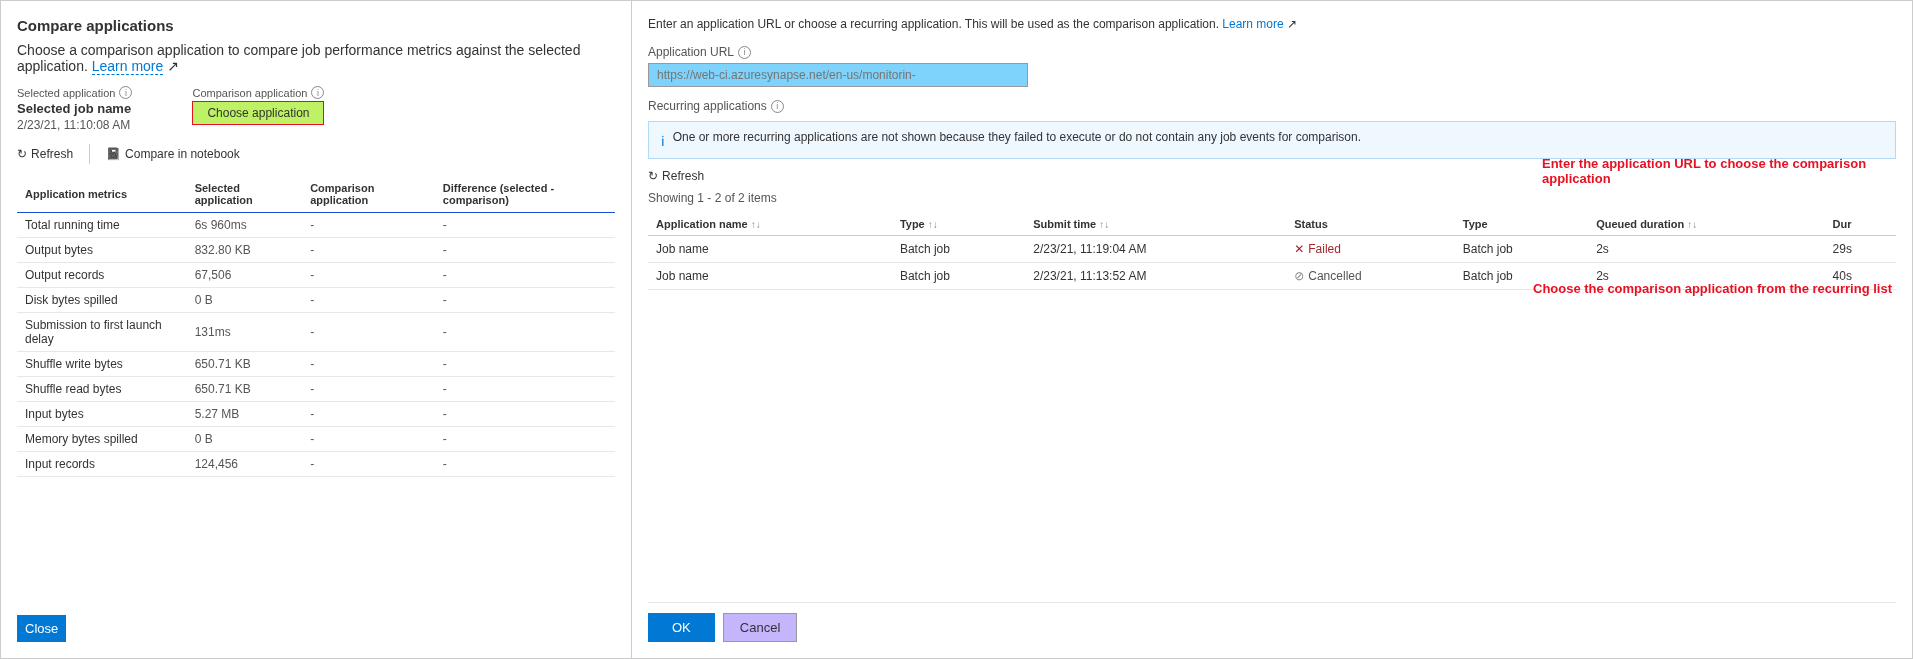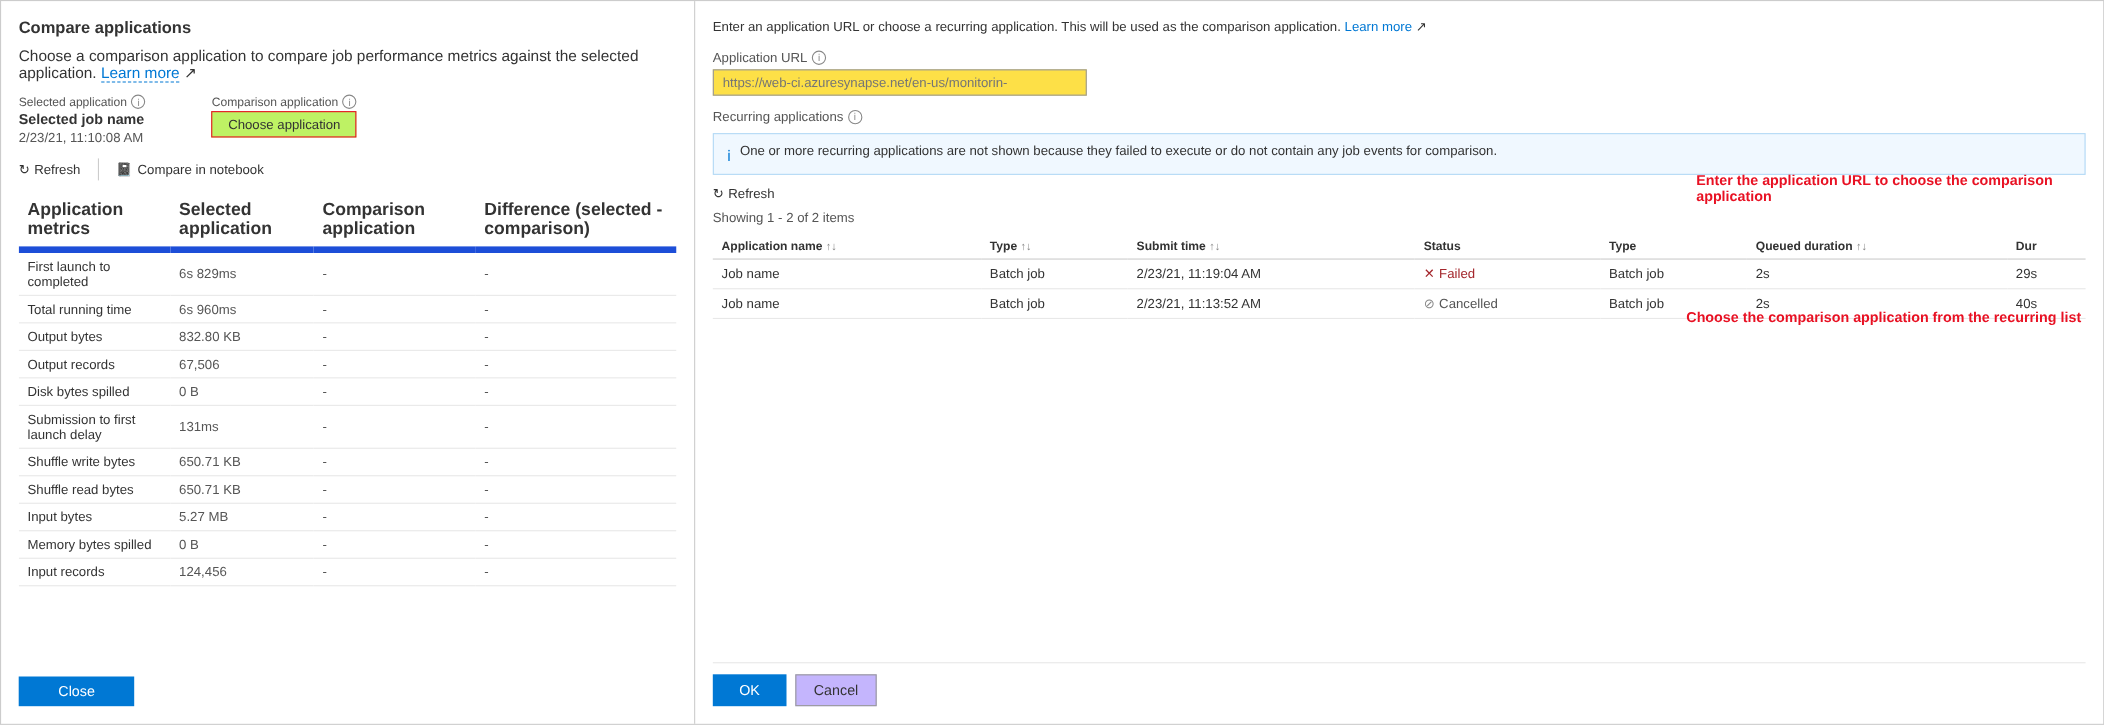--- a/index.html
+++ b/index.html
@@ -17,40 +17,40 @@
     .app-info-label { font-size: 11px; color: #555; display: flex; align-items: center; gap: 4px; }
     .app-info-value { font-size: 13px; font-weight: 600; }
     .app-info-date { font-size: 12px; color: #555; }
     
     .choose-app-btn { border: 1px solid #e81123; background: #bef264; color: #333; padding: 4px 12px; font-size: 12px; cursor: pointer; }
     
     .toolbar { display: flex; align-items: center; gap: 16px; margin-bottom: 12px; }
     .toolbar-btn { background: none; border: none; font-size: 12px; color: #333; cursor: pointer; display: flex; align-items: center; gap: 4px; }
     
     .metrics-table { width: 100%; border-collapse: collapse; font-size: 12px; }
-    .metrics-table th { text-align: left; padding: 6px 8px; font-weight: 600; border-bottom: 6px solid #1d4ed8; color: #333; font-size: 16px; }
+    .metrics-table th { text-align: left; padding: 6px 8px; font-weight: 600; border-bottom: 1px solid #1d4ed8; color: #333; font-size: 11px; }
     .metrics-table td { padding: 5px 8px; border-bottom: 1px solid #e8e8e8; }
     .metrics-table td:first-child { color: #333; }
     .metrics-table td:not(:first-child) { color: #555; }
     
     .close-btn-row { margin-top: auto; padding-top: 8px; }
-    .close-btn { background: #0078d4; color: #fff; border: none; padding: 6px 36px; font-size: 13px; cursor: pointer; }
+    .close-btn { background: #0078d4; color: #fff; border: none; padding: 6px 8px; font-size: 13px; cursor: pointer; }
     
     
     .info-icon { display: inline-flex; align-items: center; justify-content: center; width: 13px; height: 13px; border-radius: 50%; border: 1px solid #888; font-size: 9px; color: #888; cursor: default; }
     
     
     .right-panel { flex: 1; height: 100%; display: flex; flex-direction: column; padding: 16px; overflow: hidden; position: relative; }
     .right-panel h2 { font-size: 15px; font-weight: 600; margin-bottom: 8px; }
     .right-panel .subtitle { font-size: 12px; color: #333; margin-bottom: 14px; }
     .right-panel .subtitle a { color: #0078d4; text-decoration: none; }
     
     .url-section { margin-bottom: 12px; }
     .url-label { font-size: 12px; color: #555; margin-bottom: 4px; display: flex; align-items: center; gap: 4px; }
-    .url-input { width: 340px; padding: 4px 8px; border: 1px solid #999; font-size: 12px; color: #555; background: #fde047; }
+    .url-input { width: 380px; padding: 4px 8px; border: 1px solid #999; font-size: 12px; color: #555; background: #7dd3fc; }
     
     .recurring-label { font-size: 12px; color: #555; margin-bottom: 8px; display: flex; align-items: center; gap: 4px; }
     
     .info-banner { background: #f0f8ff; border: 1px solid #b3d9f5; padding: 8px 12px; font-size: 12px; color: #333; display: flex; align-items: flex-start; gap: 8px; margin-bottom: 10px; }
     .info-banner-icon { color: #0078d4; font-size: 14px; margin-top: 1px; }
     
     .refresh-btn { background: none; border: none; font-size: 12px; color: #333; cursor: pointer; display: flex; align-items: center; gap: 4px; margin-bottom: 8px; }
     
     .showing-text { font-size: 12px; color: #555; margin-bottom: 8px; }
     
@@ -121,26 +121,20 @@
       <table class="metrics-table">
         <thead>
           <tr>
             <th>Application metrics</th>
             <th>Selected application</th>
             <th>Comparison application</th>
             <th>Difference (selected - comparison)</th>
           </tr>
         </thead>
         <tbody id="metrics-tbody">
-        <tr>
-    <td>First launch to completed</td>
-    <td>6s 829ms</td>
-    <td>-</td>
-    <td>-</td>
-  </tr>
             <tr>
     <td>Total running time</td>
     <td>6s 960ms</td>
     <td>-</td>
     <td>-</td>
   </tr>
             <tr>
     <td>Output bytes</td>
     <td>832.80 KB</td>
     <td>-</td>

